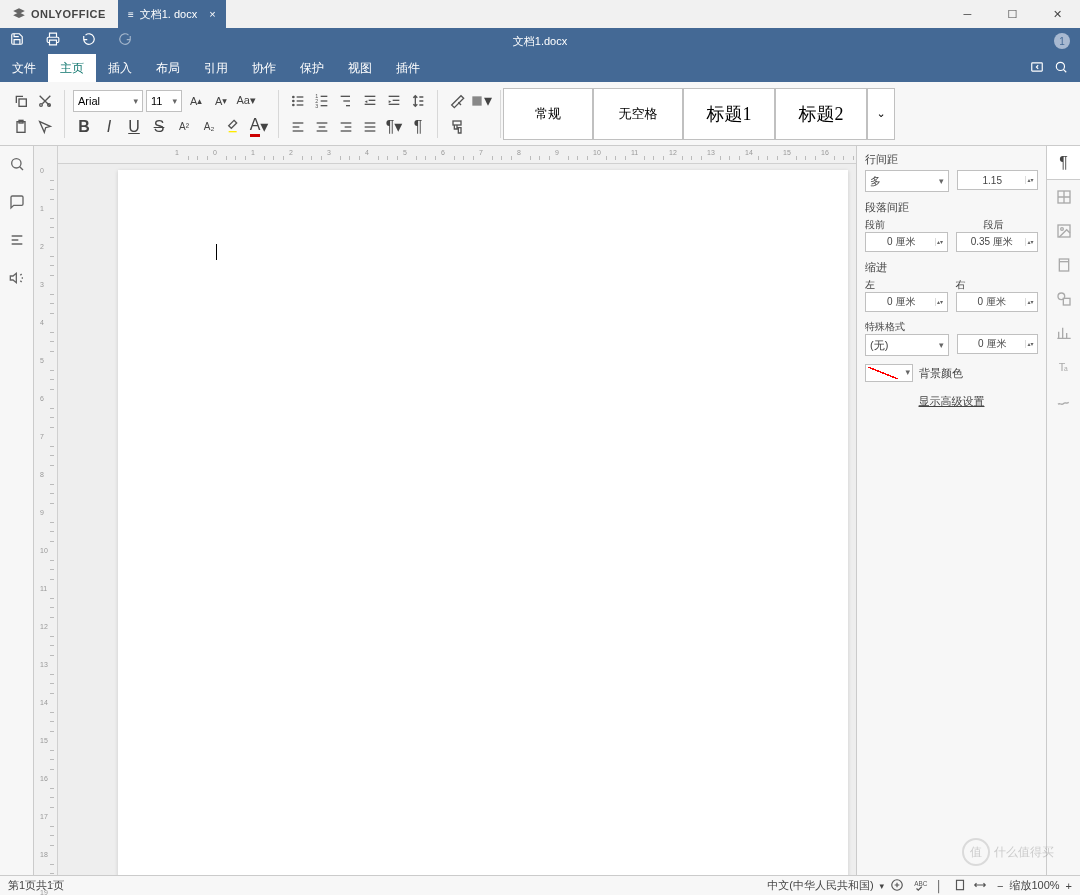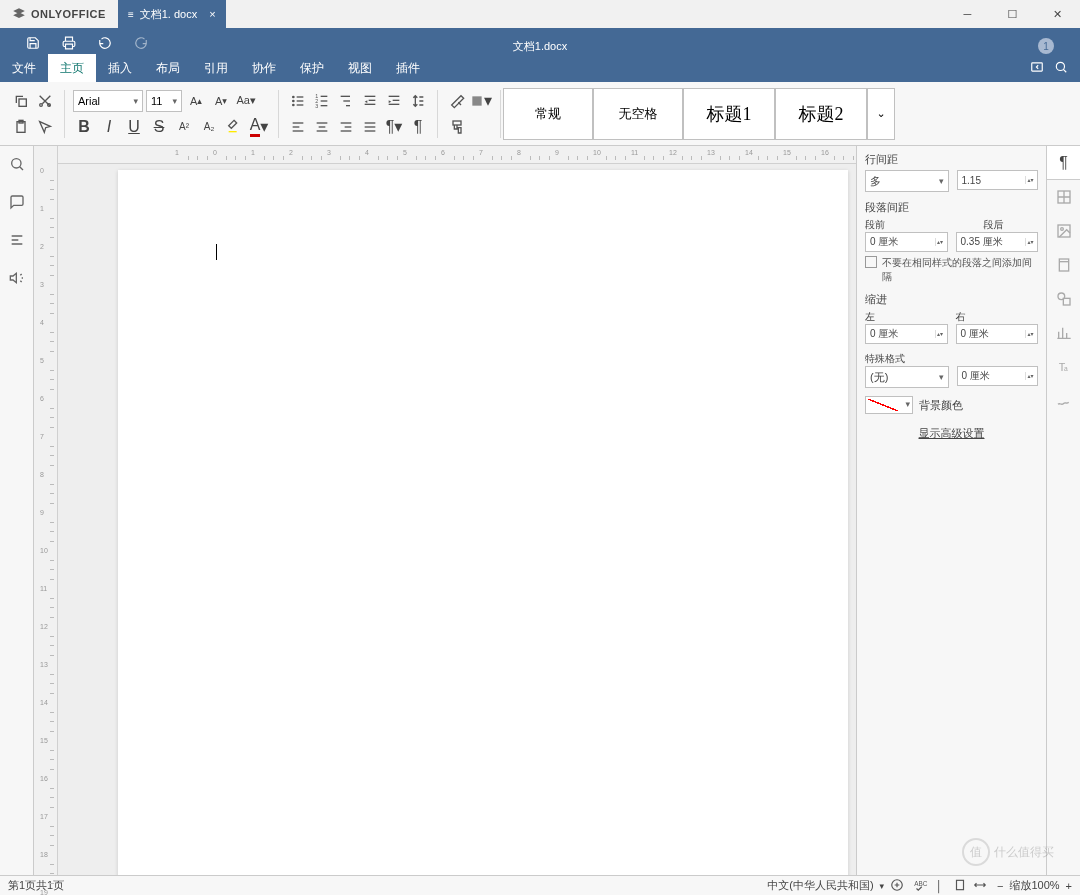--- a/index.html
+++ b/index.html
@@ -2,21 +2,21 @@
 <html><head>
 <meta charset="utf-8">
 <style>
 * { margin: 0; padding: 0; box-sizing: border-box; font-family: Arial, sans-serif; }
 body { width: 1080px; height: 895px; overflow: hidden; background: #fff; }
 .titlebar { height: 28px; background: #f1f1f1; display: flex; align-items: center; font-size: 11px; color: #444; }
 .titlebar .logo { display: flex; align-items: center; gap: 5px; padding: 0 12px; font-weight: bold; letter-spacing: 0.5px; }
 .titlebar .tab { background: #446995; color: #fff; height: 28px; display: flex; align-items: center; padding: 0 10px; gap: 6px; }
 .titlebar .wincontrols { margin-left: auto; display: flex; }
 .titlebar .wincontrols div { width: 45px; height: 28px; display: flex; align-items: center; justify-content: center; }
-.quickbar { height: 26px; background: #446995; display: flex; align-items: flex-end; color: #fff; padding: 0 26px; gap: 22px; }
+.quickbar { height: 26px; background: #446995; display: flex; align-items: center; color: #fff; padding: 0 10px; gap: 22px; }
 .quickbar .docname { position: absolute; left: 50%; transform: translateX(-50%); font-size: 11px; color: #fff; }
 .quickbar .badge { margin-left: auto; width: 16px; height: 16px; border-radius: 50%; background: #a8b9d1; color: #446995; font-size: 10px; display: flex; align-items: center; justify-content: center; }
 .menubar { height: 28px; background: #446995; display: flex; align-items: center; font-size: 12px; color: #fff; }
 .menubar .mitem { padding: 0 12px; height: 28px; display: flex; align-items: center; cursor: pointer; }
 .menubar .mitem.active { background: #fff; color: #0f766e; }
 .menubar .rightctrls { margin-left: auto; display: flex; gap: 10px; padding-right: 12px; }
 .ribbon { height: 64px; background: #f7f7f7; border-bottom: 1px solid #cbcbcb; display: flex; align-items: center; padding: 0 4px; }
 .rgroup { display: flex; flex-direction: column; gap: 4px; padding: 4px 6px; height: 100%; justify-content: center; }
 .rsep { width: 1px; height: 48px; background: #d8d8d8; margin: 0 2px; }
 .ibtn { width: 22px; height: 22px; display: flex; align-items: center; justify-content: center; color: #444; cursor: pointer; }
@@ -32,21 +32,21 @@
 .mainedit { flex: 1; display: flex; flex-direction: column; }
 .hruler { height: 18px; background: #f1f1f1; border-bottom: 1px solid #d0d0d0; position: relative; font-size: 7px; color: #999; overflow:hidden; }
 .page { width: 730px; background: #fff; margin: 6px 0 0 60px; height: 1000px; box-shadow: 0 1px 4px rgba(0,0,0,0.15); position: relative; }
 .cursor { position: absolute; left: 98px; top: 74px; width: 1px; height: 16px; background: #000; }
 .rpanel { width: 190px; background: #f7f7f7; border-left: 1px solid #cbcbcb; padding: 6px 8px; font-size: 11px; color: #444; }
 .rpanel .sect { margin-bottom: 8px; }
 .rpanel .lbl { font-size: 11px; color: #444; margin-bottom: 3px; }
 .rpanel .row2 { display: flex; gap: 8px; }
 .rpanel .col { flex: 1; }
 .spin { border: 1px solid #c0c0c0; background: #fff; height: 20px; display: flex; align-items: center; font-size: 10px; padding: 0 2px 0 4px; position: relative; }
-.spin .v { flex: 1; text-align: left; padding-right: 2px; }
+.spin .v { flex: 1; text-align: center; padding-right: 2px; }
 .spin .ud { width: 10px; display: flex; flex-direction: column; font-size: 6px; color: #666; line-height: 8px; border-left:1px solid #ddd; align-items:center;}
 .chk { display: flex; gap: 5px; font-size: 10px; color: #555; margin-top: 4px; }
 .chk .box { width: 12px; height: 12px; border: 1px solid #999; flex-shrink: 0; }
 .link { text-align: center; font-size: 11px; color: #444; text-decoration: underline; cursor: pointer; margin-top: 12px; }
 .rtabs { width: 34px; background: #f7f7f7; border-left: 1px solid #cbcbcb; display: flex; flex-direction: column; align-items: center; padding-top: 0; gap: 0; color: #aaa; }
 .rtabs .tab { width: 34px; height: 34px; display: flex; align-items: center; justify-content: center; cursor:pointer; }
 .rtabs .tab.active { background: #fff; color: #444; border-left: 1px solid #cbcbcb; border-bottom:1px solid #cbcbcb; margin-left:-1px;}
 .statusbar { height: 20px; background: #f7f7f7; border-top: 1px solid #cbcbcb; display: flex; align-items: center; font-size: 11px; color: #444; padding: 0 8px; }
 .statusbar .spacer { flex: 1; }
 .watermark { position: absolute; right: 18px; bottom: 28px; width: 100px; height: 30px; opacity: 0.3; display:flex; align-items:center; gap:4px; color:#666; font-size:12px;}
@@ -510,24 +510,20 @@
             </div>
         </div>
         <div class="col">
           <div style="font-size:10px;margin-left:28px;">段后</div>
           <div class="spin">
               <span class="v">0.35 厘米</span>
               <span class="ud">▴▾</span>
             </div>
         </div>
       </div>
-      <div class="chk">
-        <div class="box"></div>
-          <span>不要在相同样式的段落之间添加间隔</span>
-      </div>
     </div>
     <div class="sect">
       <div class="lbl">缩进</div>
       <div class="row2">
         <div class="col">
           <div style="font-size:10px;">左</div>
           <div class="spin">
               <span class="v">0 厘米</span>
               <span class="ud">▴▾</span>
             </div>

